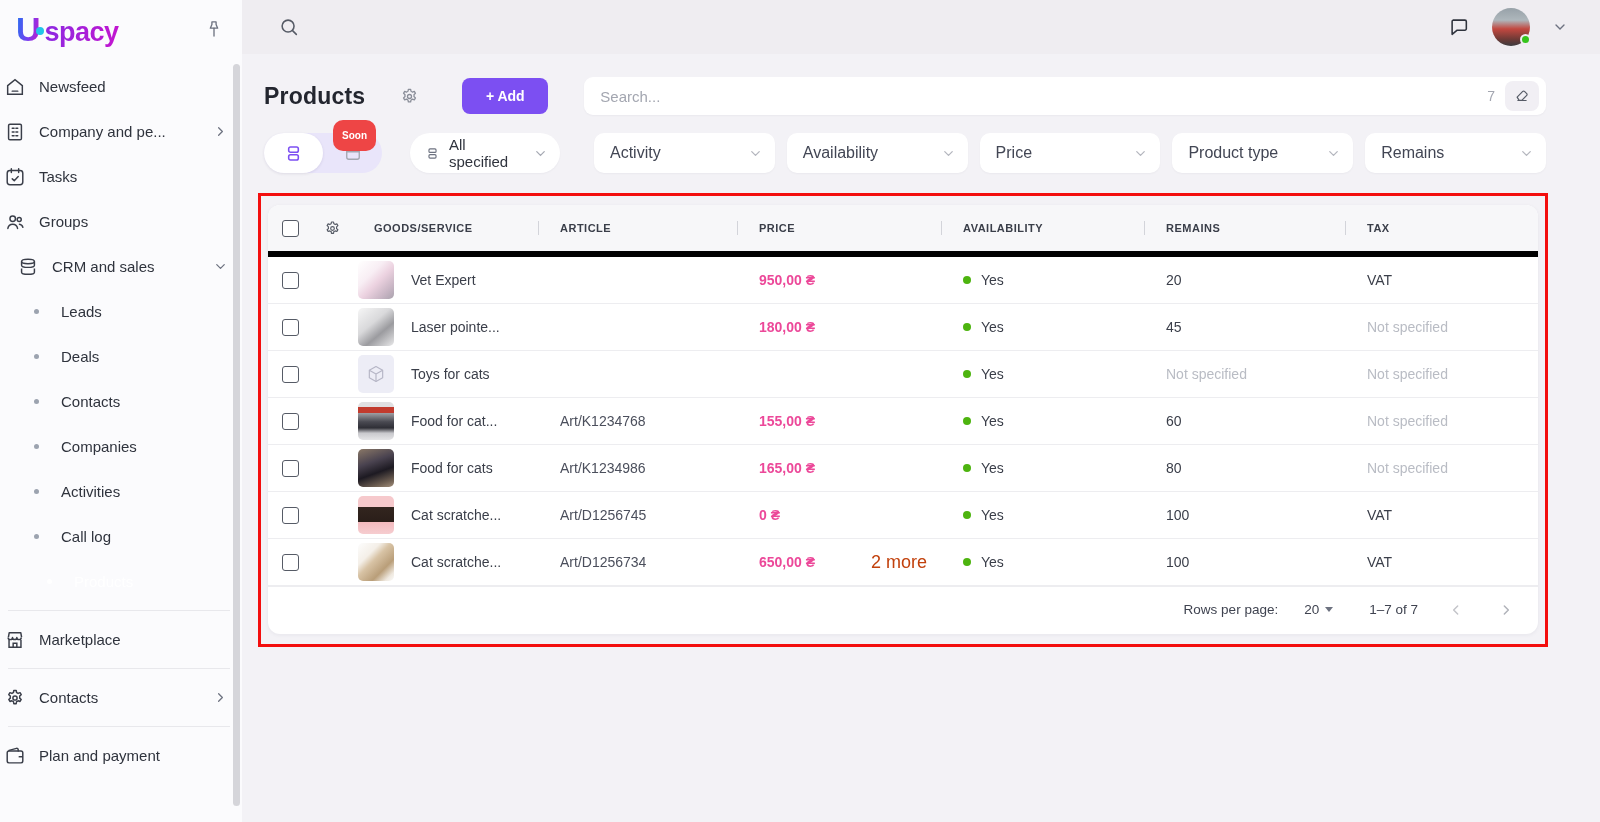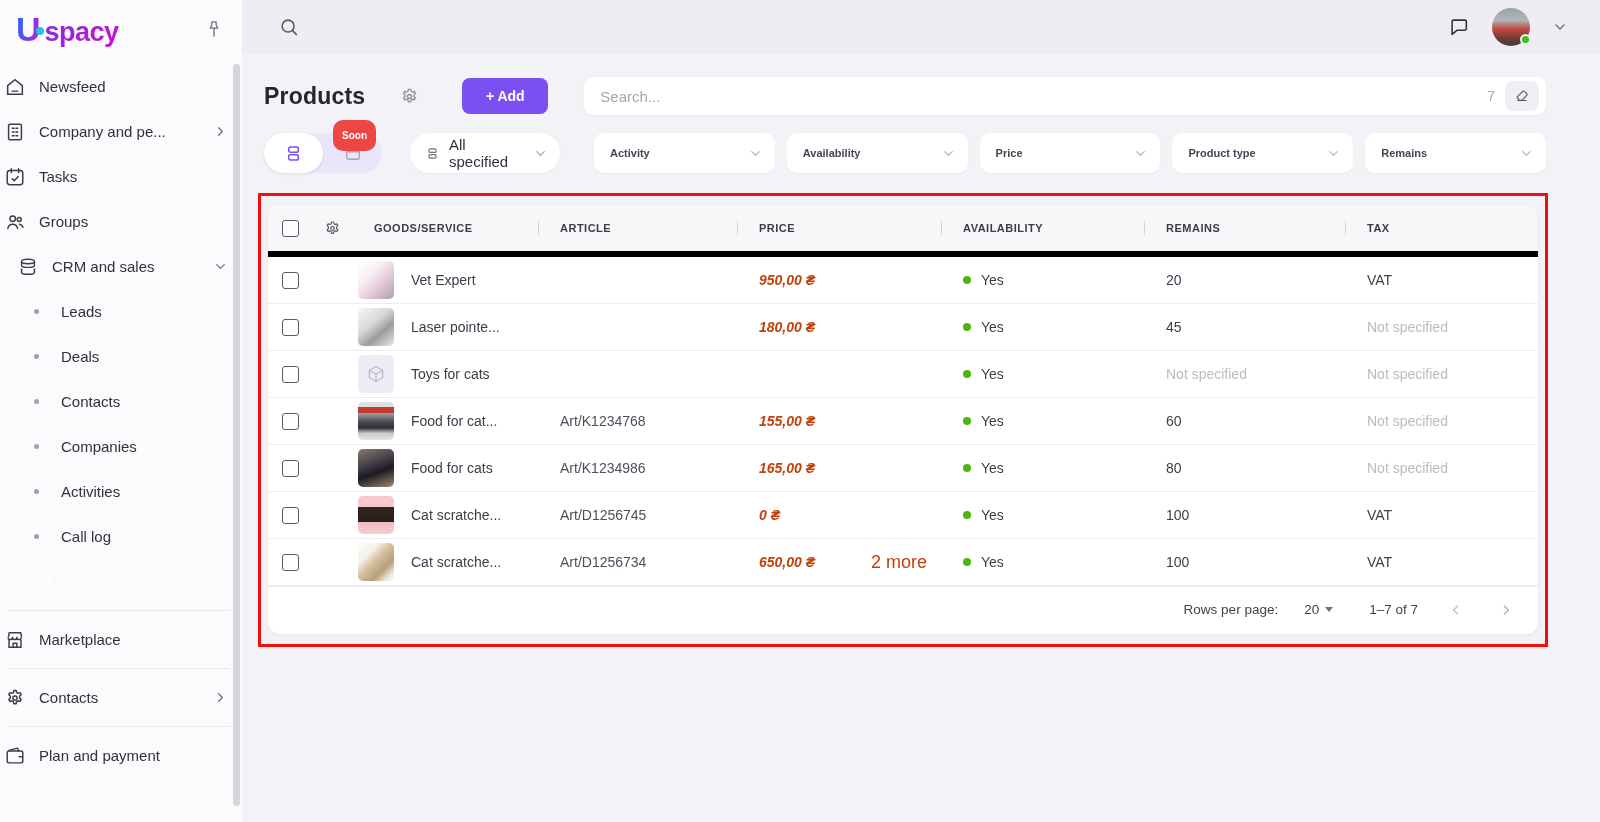--- a/index.html
+++ b/index.html
@@ -52,21 +52,21 @@
 
   .filter-row { position:absolute; left:22px; top:79px; right:54px; height:40px; display:flex; align-items:center; }
   .view-toggle { position:relative; width:118px; height:40px; border-radius:20px; background:#e9e5fa; display:flex; flex:none; }
   .seg { width:59px; height:40px; display:flex; align-items:center; justify-content:center; cursor:pointer; border-radius:20px; }
   .seg.on { background:#ffffff; box-shadow:0 1px 3px rgba(40,30,80,0.10); }
   .soon-badge { position:absolute; top:-13px; left:69px; background:#ee4545; color:#fff; font-size:10px; font-weight:600; padding:10px 9px; border-radius:10px; }
   .cat-select { margin-left:28px; width:150px; height:40px; background:#fff; border-radius:20px; display:flex; align-items:center; padding:0 12px 0 14px; gap:8px; cursor:pointer; flex:none; box-shadow:0 1px 2px rgba(30,30,60,0.04); }
   .cat-select .lbl { font-size:15px; color:#2f333d; flex:1; }
   .fdrop { margin-left:12px; height:40px; flex:1; background:#fff; border-radius:10px; display:flex; align-items:center; padding:0 12px 0 16px; cursor:pointer; box-shadow:0 1px 2px rgba(30,30,60,0.04); }
   .fdrop:first-of-type { margin-left:34px; }
-  .fdrop .lbl { font-size:11px; color:#424654; flex:1;font-weight:bold; }
+  .fdrop .lbl { font-size:16px; color:#424654; flex:1; }
 
   
   .red-box { position:absolute; left:16px; top:139px; width:1290px; height:454px; border:3px solid #f30e0e; }
   .card { position:absolute; left:7px; top:9px; width:1270px; height:429px; background:#fff; border-radius:12px; box-shadow:0 1px 4px rgba(30,30,60,0.06); overflow:hidden; }
   .trow { display:grid; grid-template-columns:44px 40px 186px 199px 204px 203px 201px 1fr; align-items:center; }
   .thead { height:52px; background:#f7f7f9; border-bottom:6px solid #000000; }
   .hcell { font-size:11px; font-weight:700; letter-spacing:0.5px; color:#3a3e49; text-transform:uppercase; padding-left:22px; position:relative; height:100%; display:flex; align-items:center; }
   .hcell.sep::before { content:""; position:absolute; left:0; top:16px; bottom:16px; width:1px; background:#d3d4da; }
   .hcell:first-of-type { padding-left:8px; }
   .hcell:first-of-type::before { display:none; }
@@ -80,21 +80,21 @@
   .img-vet { background:linear-gradient(135deg,#ffffff 0%,#f8eef4 35%,#ecd2e0 55%,#c9b6c5 80%,#a9a2ad 100%); }
   .img-laser { background:linear-gradient(140deg,#f6f6f6 0%,#d9d9db 40%,#9b9b9f 65%,#e9e9ea 100%); }
   .img-box { background:#ededf6; }
   .img-food1 { background:linear-gradient(180deg,#e0e0e2 0%,#e0e0e2 14%,#c23b2e 14%,#c23b2e 28%,#a3a3a8 28%,#4a4a52 52%,#2f2f36 68%,#c9c9cd 82%,#e5e5e7 100%); }
   .img-food2 { background:linear-gradient(160deg,#8a7867 0%,#4a4350 35%,#1d1a22 60%,#6e5f52 85%,#a38f7b 100%); }
   .img-scr1 { background:linear-gradient(180deg,#f6c9cc 0%,#f6c9cc 28%,#33251f 28%,#2a1e19 68%,#f2b9bd 68%,#f6cdd0 100%); }
   .img-scr2 { background:linear-gradient(135deg,#fdfdfd 0%,#f4efe8 30%,#d8c3a5 45%,#b99e79 70%,#efe9e0 88%,#fbfbfa 100%); }
   .pname { font-size:14px; color:#3a3e49; white-space:nowrap; overflow:hidden; text-overflow:ellipsis; }
   .cell-article { font-size:14px; color:#4b4f5c; padding-left:22px; }
   .cell-price { display:flex; align-items:center; justify-content:space-between; padding:0 14px 0 22px; }
-  .price-val { font-size:14px; font-weight:700; color:#c2410c;font-style:italic; }
+  .price-val { font-size:14px; font-weight:700; color:#ec4899; }
   .more-link { font-size:18px; color:#c2410c; cursor:pointer; }
   .cell-avail { display:flex; align-items:center; gap:10px; padding-left:22px; font-size:14px; color:#3a3e49; }
   .avail-dot { width:8px; height:8px; border-radius:50%; background:#4db40f; }
   .cell-plain { font-size:14px; color:#3a3e49; padding-left:22px; }
   .muted { color:#b9bcc4; }
   .tfoot { height:46px; display:flex; align-items:center; justify-content:flex-end; gap:26px; padding-right:20px; border-top:1px solid #ededf0; }
   .tfoot .rpp-label { font-size:13.5px; color:#3f4350; }
   .rpp-select { display:flex; align-items:center; gap:6px; cursor:pointer; font-size:13.5px; color:#3f4350; }
   .rpp-caret { width:0; height:0; border-left:4.5px solid transparent; border-right:4.5px solid transparent; border-top:5.5px solid #6d7280; }
   .range-label { font-size:13.5px; color:#3f4350; margin-left:10px; }

